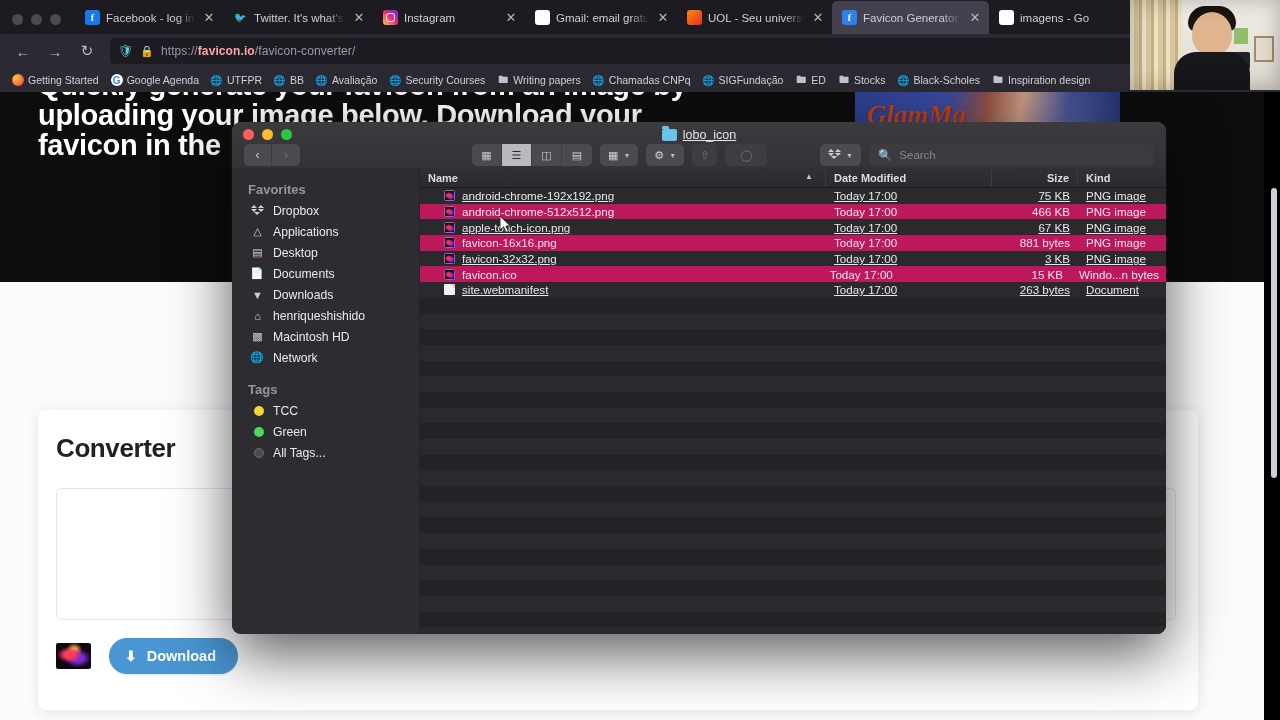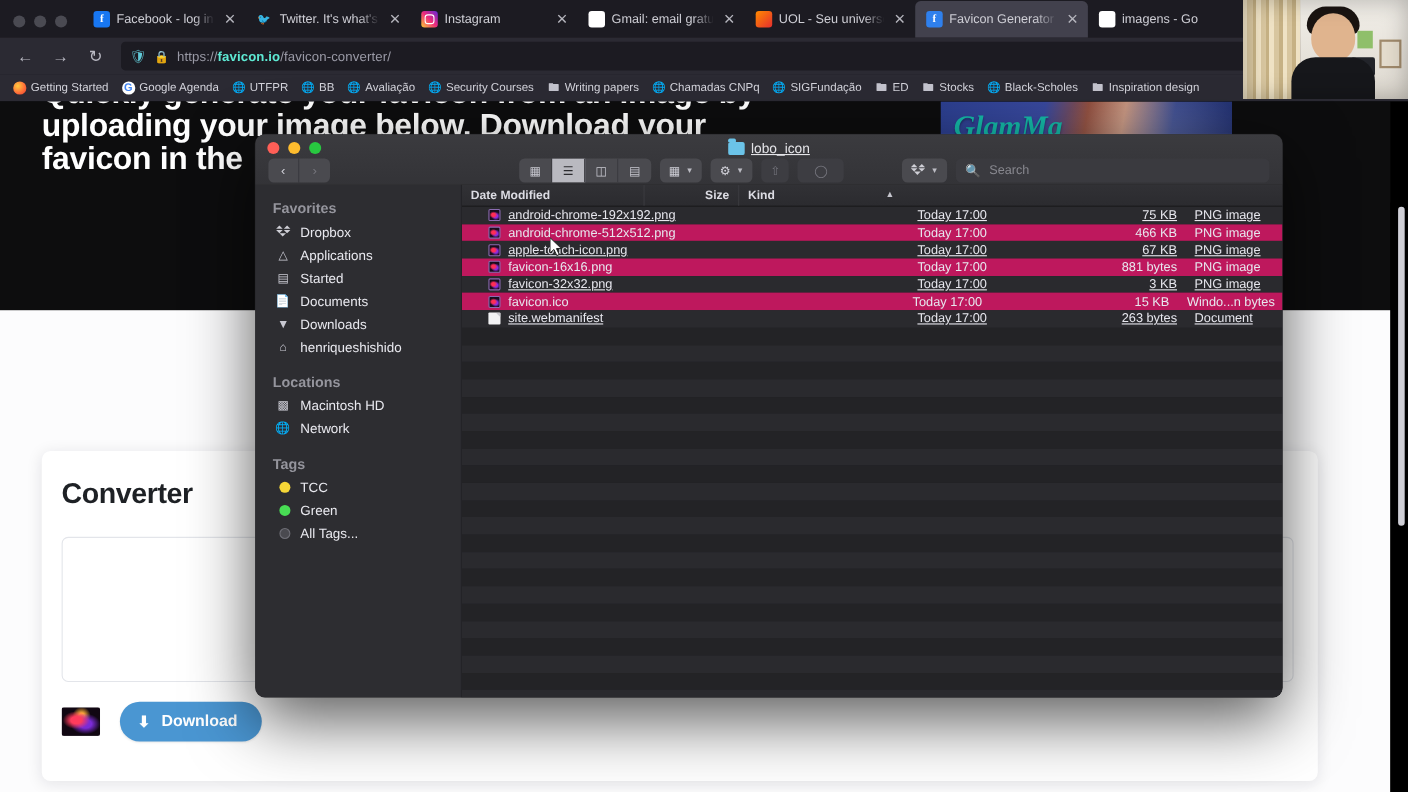--- a/index.html
+++ b/index.html
@@ -77,21 +77,21 @@
   }
   .urlbar {
     flex: 1 1 auto; height: 26px; margin: 0 6px;
     background: #1c1b22; border-radius: 4px;
     display: flex; align-items: center; gap: 7px; padding: 0 8px;
     color: #a8a8b3; font-size: 12px;
   }
   .urlbar .shield { color: #61c9d6; font-size: 12px; }
   .urlbar .lock { color: #c6c6d0; font-size: 11px; }
   .urltext { color: #9a9aa6; letter-spacing: .1px; }
-  .urltext b { color: #5eead4; font-weight: 700; }
+  .urltext b { color: #fca5a5; font-weight: 700; }
   .navbar .right-icons { display: flex; align-items: center; gap: 4px; margin-left: 2px; }
 
   
   .bookmarks {
     height: 24px; display: flex; align-items: center; gap: 0px;
     padding: 0 6px; background: #2b2a33; font-size: 10.5px; color: #d2d2da;
     white-space: nowrap; overflow: hidden;
   }
   .bm { display: flex; align-items: center; gap: 4px; padding: 0 6px; height: 20px; }
   .bm .bmicon { width: 12px; height: 12px; display:flex; align-items:center; justify-content:center; font-size: 10px; }
@@ -114,21 +114,21 @@
     position: absolute; left: 855px; top: 0px; width: 265px; height: 98px;
     overflow: hidden; background: #0d0d0e;
   }
   .ad-img {
     position: absolute; inset: 0;
     background:
       radial-gradient(circle at 72% 60%, rgba(255,255,255,.25), transparent 45%),
       linear-gradient(100deg, #2c3f8f 0%, #38489c 34%, #8e4a3a 48%, #c08b74 60%, #2f3f86 76%, #22306e 100%);
   }
   .ad-txt1 {
-    position: absolute; left: 12px; top: 8px; color: #14b8a6;
+    position: absolute; left: 12px; top: 8px; color: #c2410c;
     font-family: "Liberation Serif", serif; font-style: italic; font-weight: 700;
     font-size: 27px; text-shadow: 0 1px 2px rgba(0,0,0,.35);
   }
   .ad-txt2 {
     position: absolute; left: 16px; top: 36px; color: #fff;
     font-size: 8.5px; letter-spacing: 1.2px; font-weight: 600;
   }
 
   .page-white { position: absolute; top: 190px; left: 0; width: 1264px; height: 438px; background: #fcfcfd; }
   .card {
@@ -469,36 +469,35 @@
               </span>
           </span>
           <span>Dropbox</span>
         </div>
         <div class="sb-item">
           <span class="sb-ico">△</span>
           <span>Applications</span>
         </div>
         <div class="sb-item">
           <span class="sb-ico">▤</span>
-          <span>Started</span>
+          <span>Desktop</span>
         </div>
         <div class="sb-item">
           <span class="sb-ico">📄</span>
           <span>Documents</span>
         </div>
         <div class="sb-item">
           <span class="sb-ico">▼</span>
           <span>Downloads</span>
         </div>
         <div class="sb-item">
           <span class="sb-ico">⌂</span>
           <span>henriqueshishido</span>
         </div>
 
-        <div class="sb-head" style="margin-top:8px">Locations</div>
         <div class="sb-item">
           <span class="sb-ico">▩</span>
           <span>Macintosh HD</span>
         </div>
         <div class="sb-item">
           <span class="sb-ico">🌐</span>
           <span>Network</span>
         </div>
 
         <div class="sb-head" style="margin-top:8px">Tags</div>
@@ -517,20 +516,23 @@
         <div class="sb-item">
           <span class="sb-ico">
               <span class="tagdot clear"></span>
             </span>
           <span>All Tags...</span>
         </div>
       </div>
 
       <div class="finder-main">
         <div class="col-head">
+          <div class="ch name">
+            <span>Name</span>
+          </div>
           <div class="sortcaret">▲</div>
           <div class="ch date">
             <span>Date Modified</span>
           </div>
           <div class="ch size">
             <span>Size</span>
           </div>
           <div class="ch kind">
             <span>Kind</span>
           </div>

